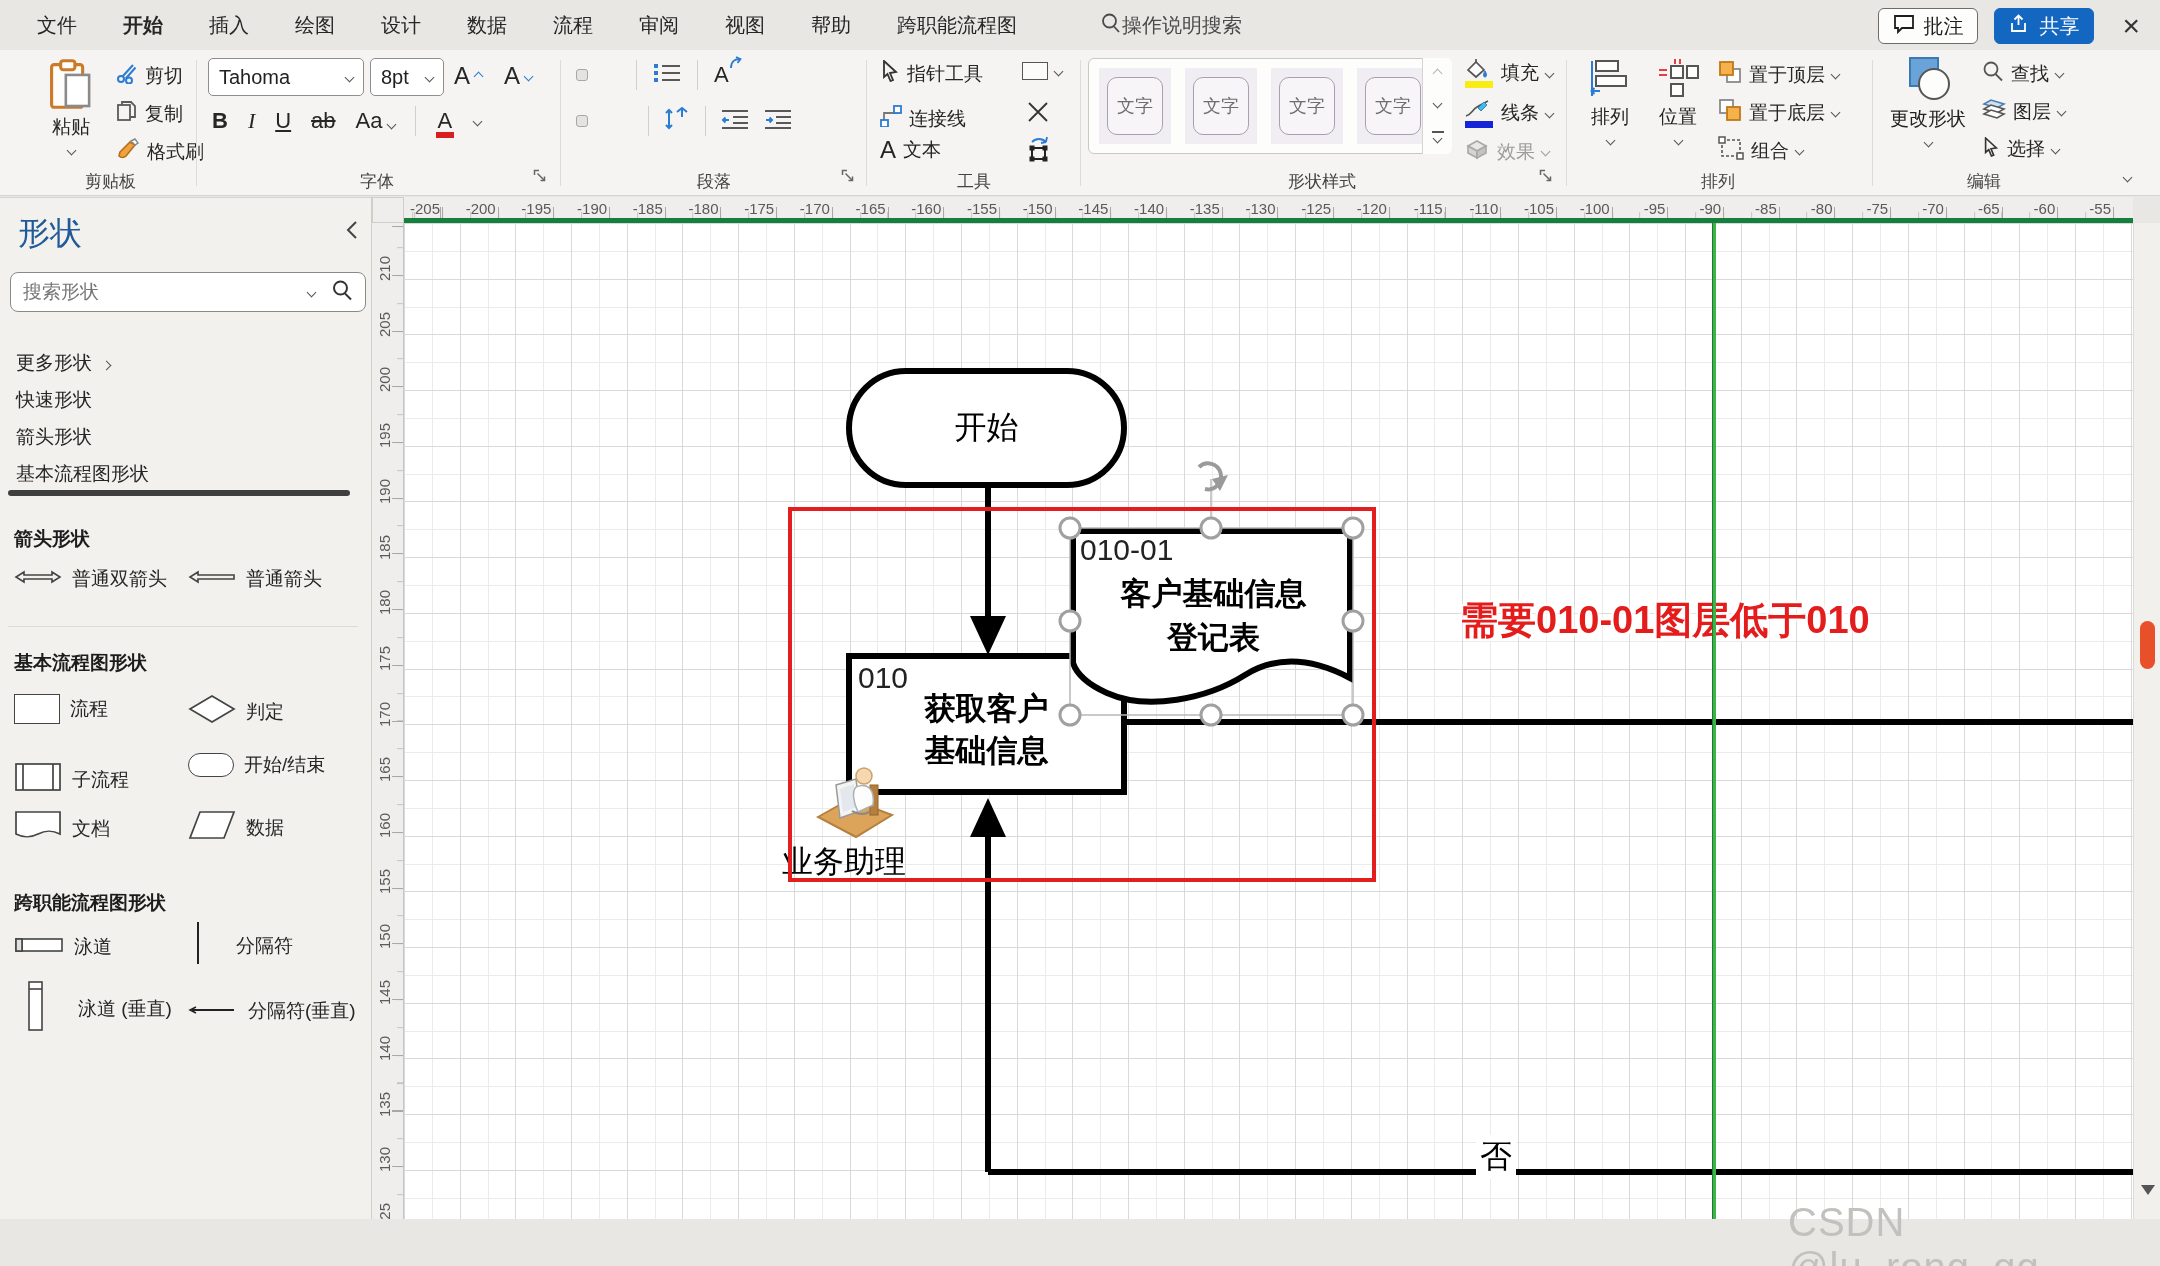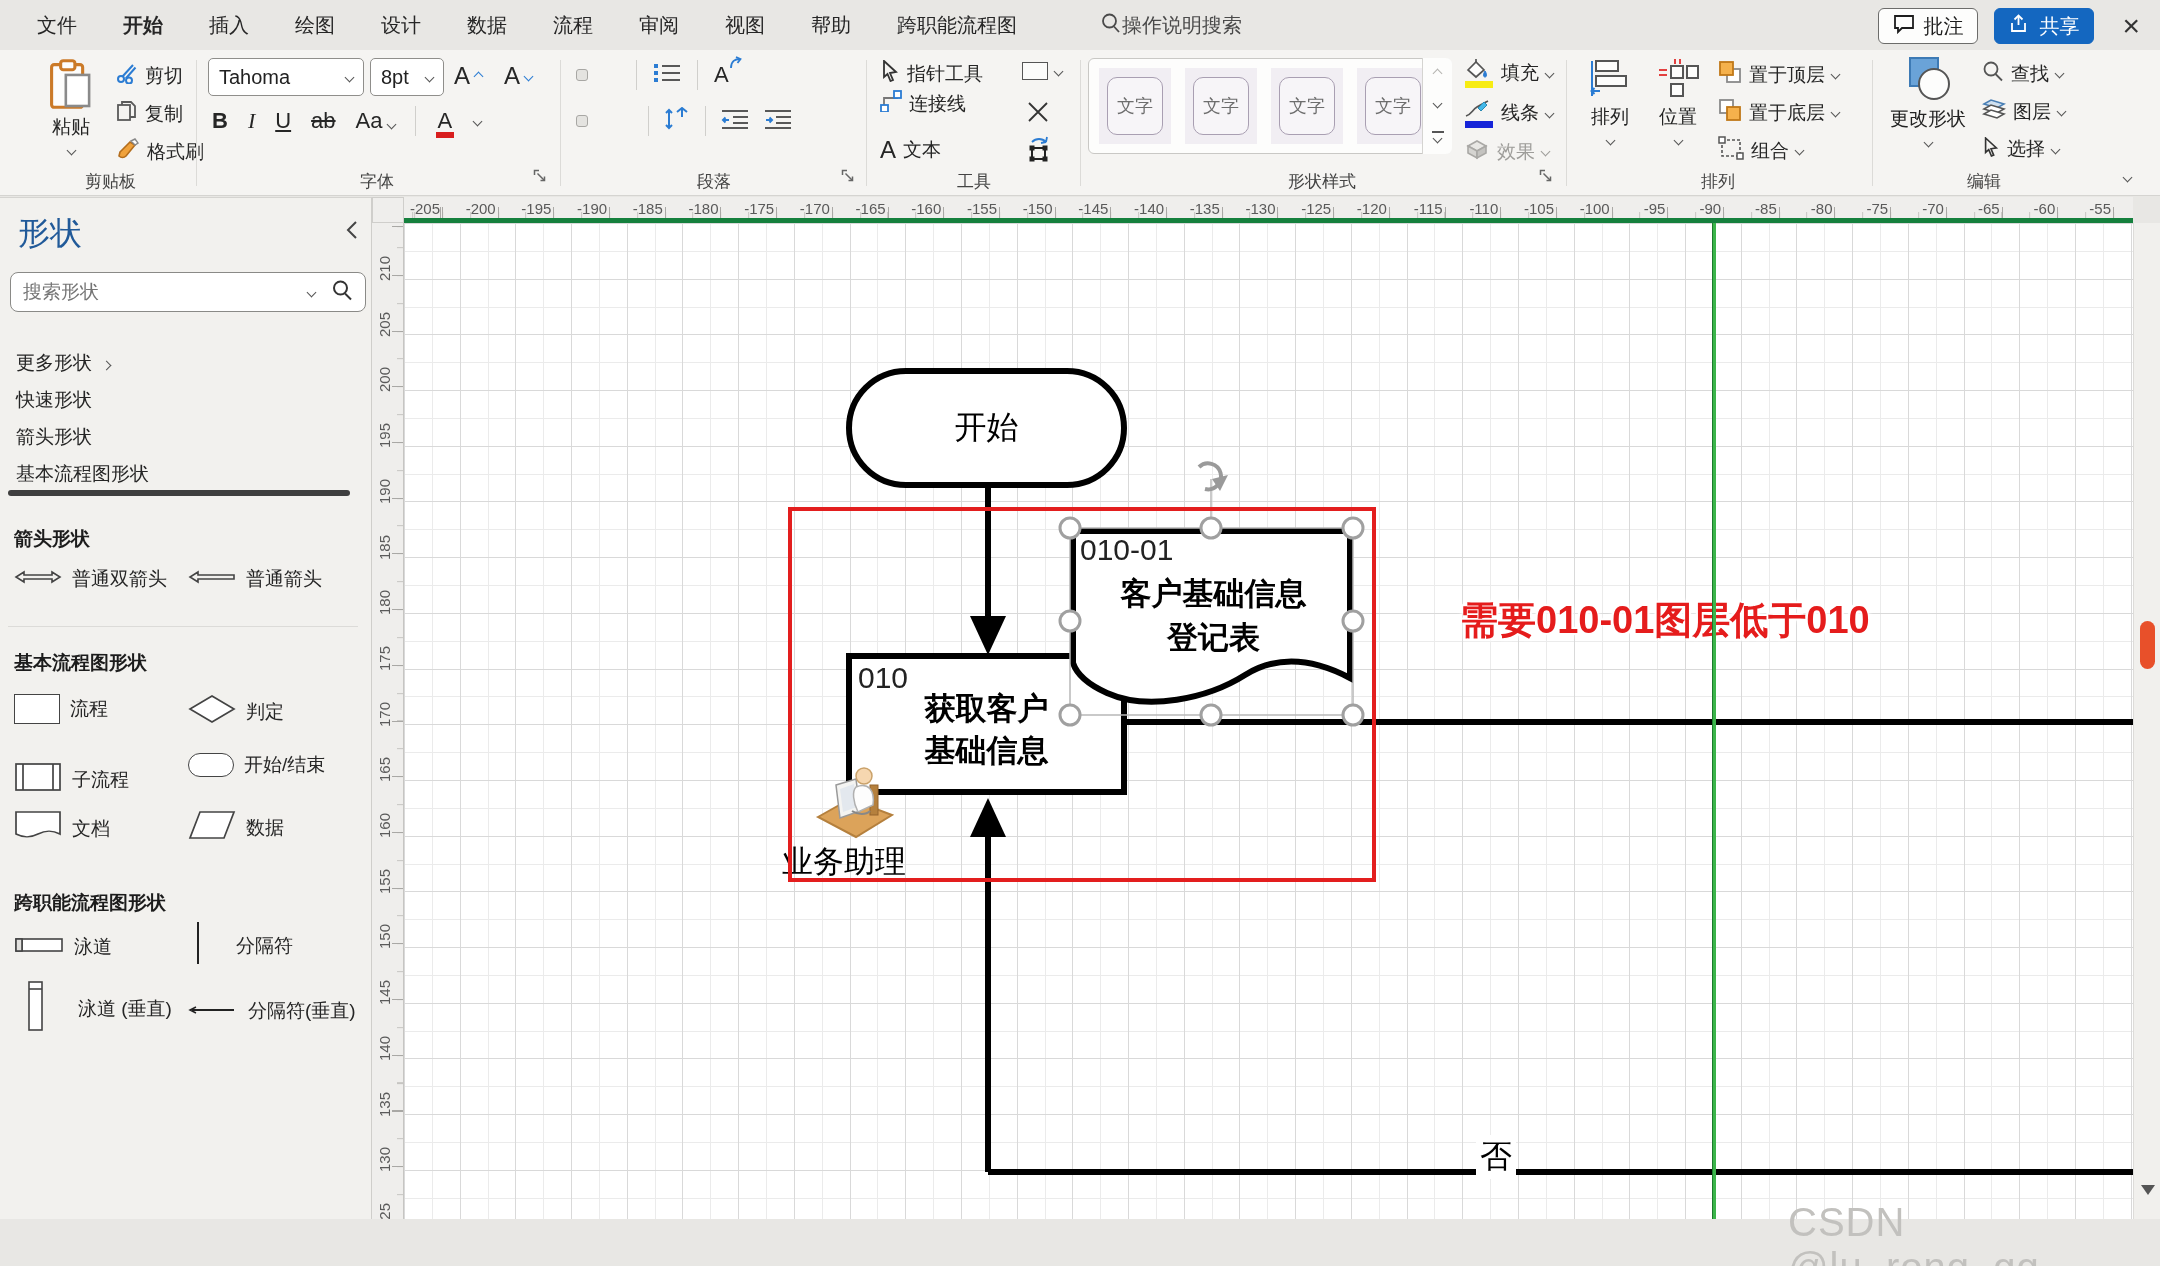--- a/index.html
+++ b/index.html
@@ -241,21 +241,21 @@
     </div>
     <div class="vsep" style="left:866px;"></div>
 
     <div class="abs" style="left:874px; top:0; width:200px; height:146px;">
       <div class="rb abs" style="left:6px; top:10px;">
         <span><svg width="20" height="22" viewBox="0 0 20 22" fill="none" stroke="#333" stroke-width="1.8">
               <path d="M4 1 L16 12 L10 13 L13 20 L10.5 21 L7.5 14 L4 17 Z"></path>
             </svg></span>
         <span>指针工具</span>
       </div>
-      <div class="rb abs" style="left:6px; top:40px;">
+      <div class="rb abs" style="left:6px; top:55px;">
         <span><svg width="22" height="22" viewBox="0 0 22 22" fill="none">
               <path d="M4 16 L4 8 L17 8 L17 4" stroke="#777" stroke-width="1.8"></path>
               <rect x="1" y="15" width="7" height="7" fill="#fff" stroke="#2b7cd3" stroke-width="1.8"></rect>
               <rect x="14" y="1" width="7" height="7" fill="#fff" stroke="#2b7cd3" stroke-width="1.8"></rect>
             </svg></span>
         <span>连接线</span>
       </div>
       <div class="rb abs" style="left:6px; top:86px;">
         <span style="font-size:24px;">A</span>
         <span>文本</span>

